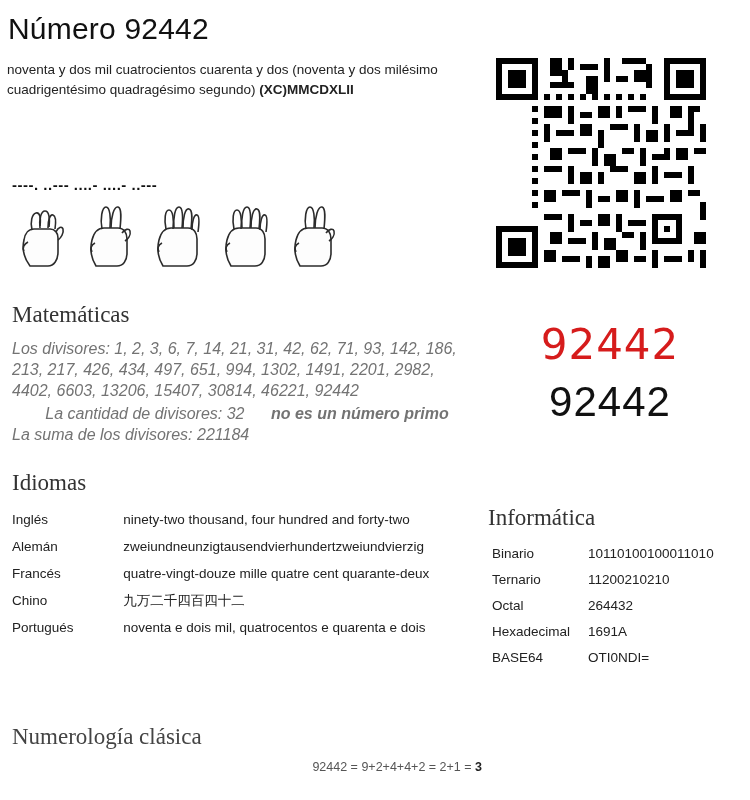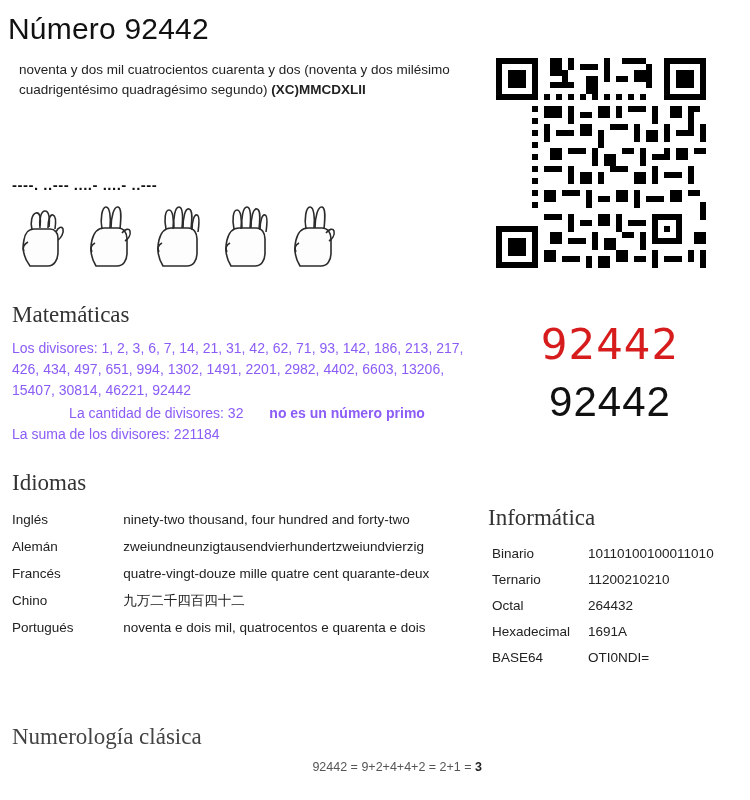--- a/index.html
+++ b/index.html
@@ -21,21 +21,21 @@
   h1.title {
     font-size: 30px;
     font-weight: normal;
     margin: 0;
     padding: 12px 0 0 8px;
     color: #111111;
     letter-spacing: 0.2px;
   }
   .desc {
     position: absolute;
-    left: 19px;
+    left: 7px;
     top: 60px;
     width: 462px;
     font-size: 13.5px;
     line-height: 20px;
     color: #222222;
   }
   .desc .roman {
     font-weight: bold;
   }
   .morse {
@@ -103,23 +103,24 @@
     font-family: Liberation Serif, serif;
   }
   .math {
     position: absolute;
     left: 12px;
     top: 302px;
     width: 470px;
   }
   .math .lines {
     margin-top: 10px;
-    font-size: 14px;
+    font-size: 16px;
     line-height: 21px;
-    color: #8b5cf6;
+    color: #737373;
+    font-style: italic;
   }
   .math .divisors { width: 455px; }
   .row-inline { margin-top: 2px; text-align: center; }
   .row-inline .bold { font-weight: bold; margin-left: 22px; }
 
   .idiomas {
     position: absolute;
     left: 12px;
     top: 470px;
     width: 470px;

